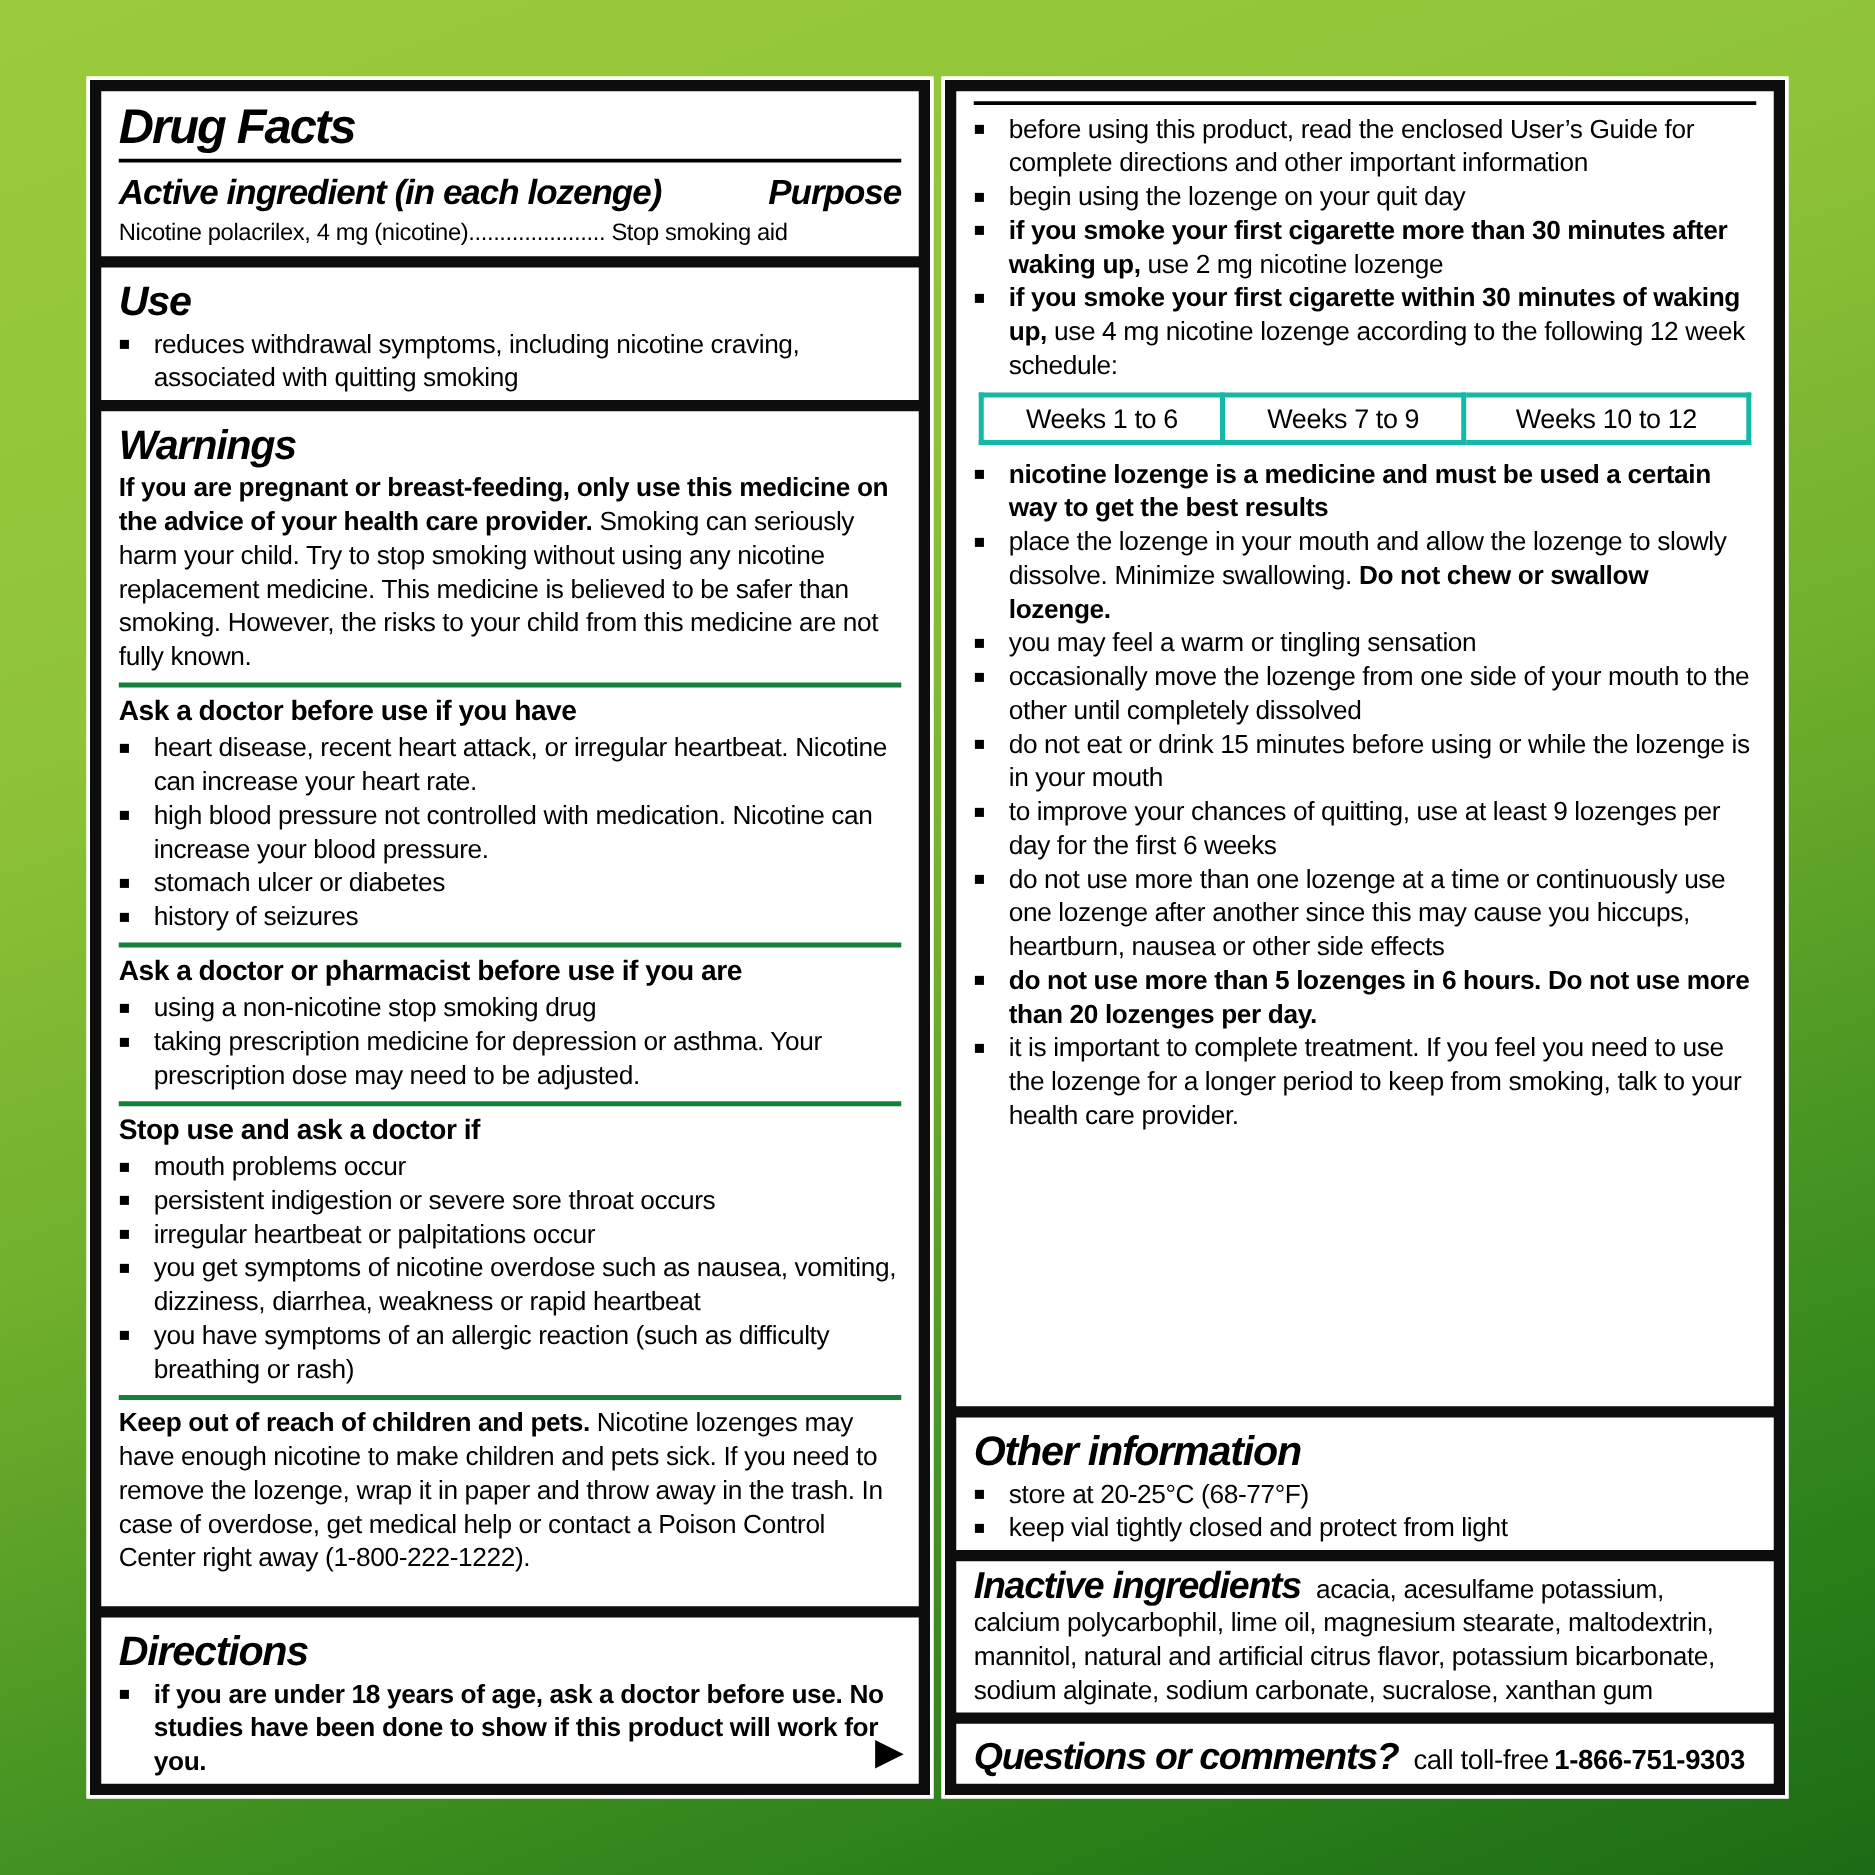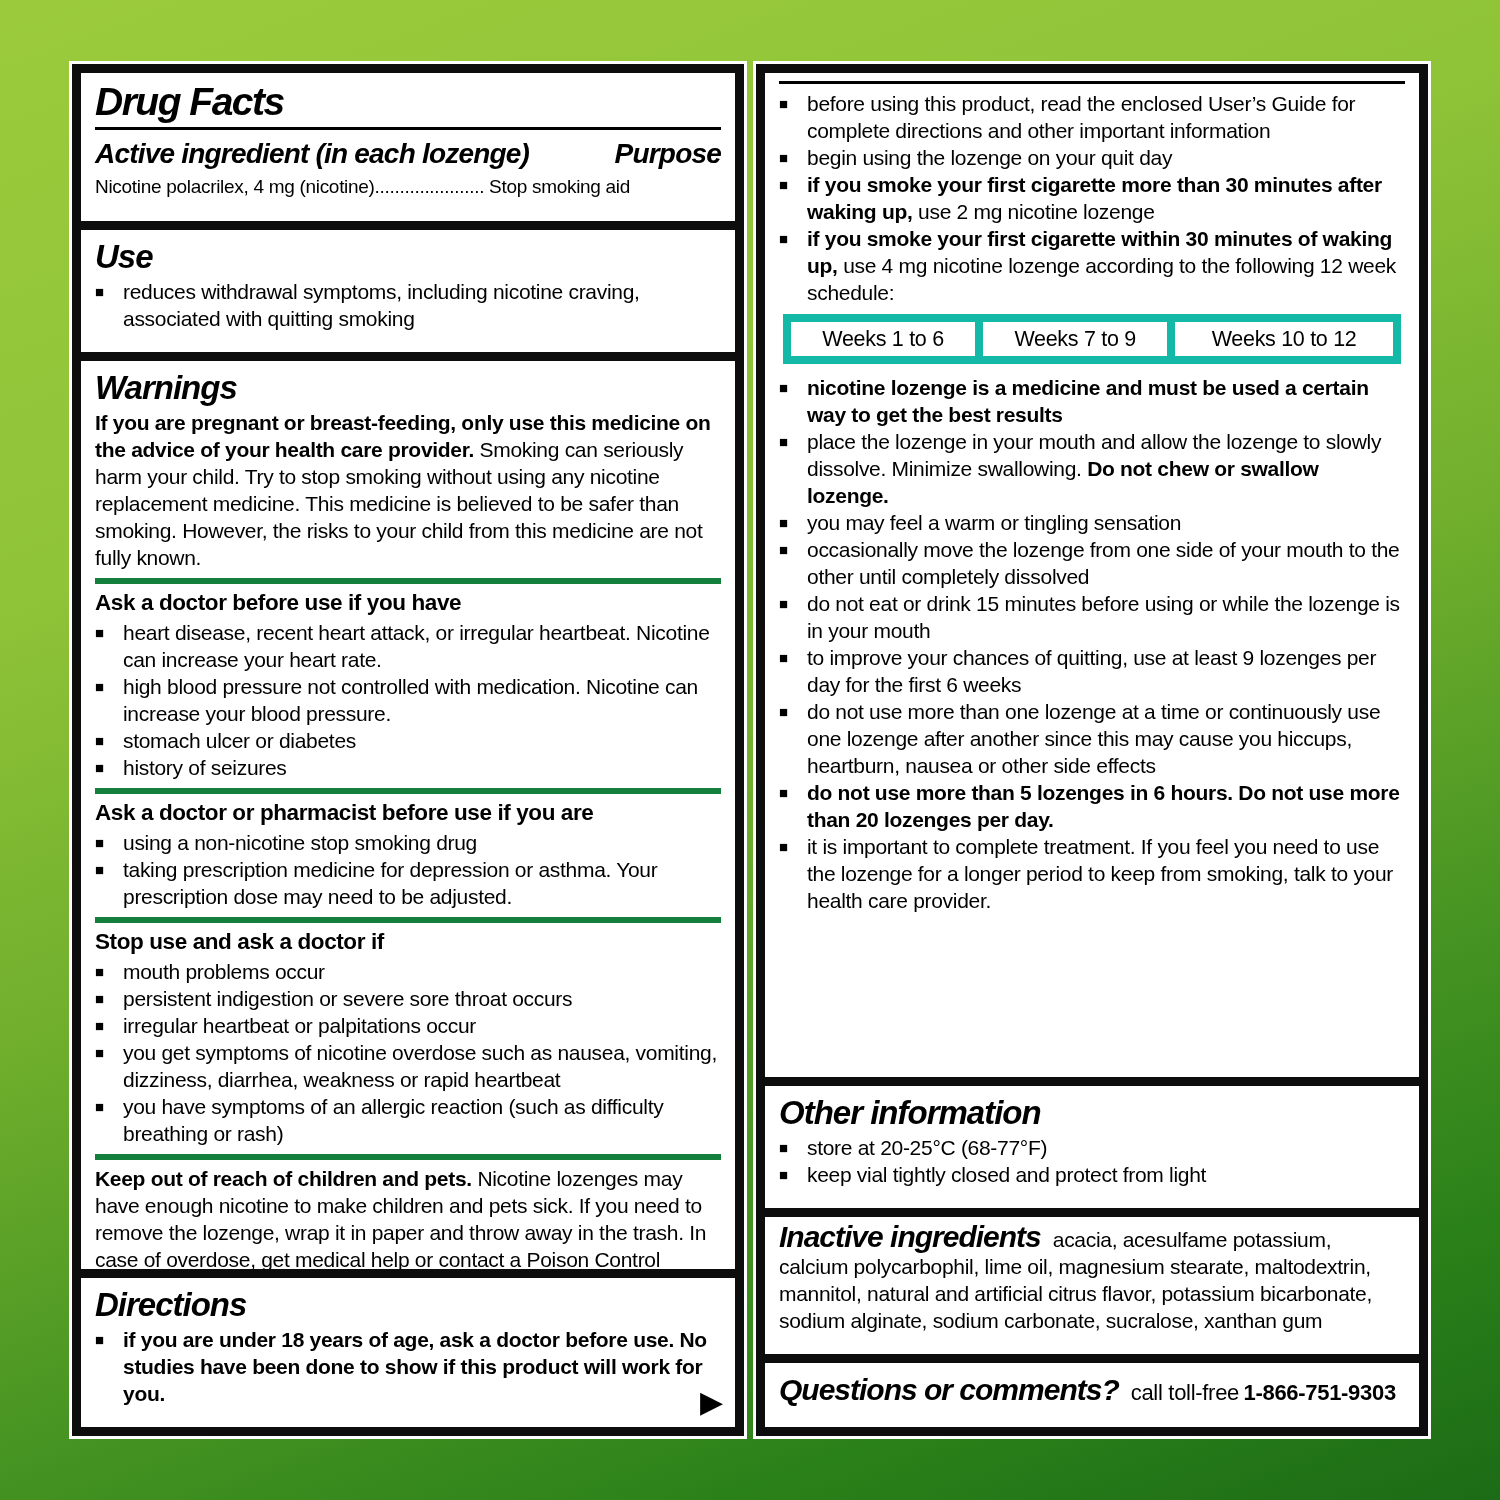--- a/index.html
+++ b/index.html
@@ -18,21 +18,21 @@
   .col {
     flex:1;
     background:#0d0d0d;
     box-shadow: 0 0 0 3px #ffffff;
     padding:9px;
     display:flex; flex-direction:column; gap:9px;
     box-sizing:border-box;
   }
   .bx {
     background:#fff;
-    padding:6px 14px 20px;
+    padding:6px 14px 4px;
     overflow:hidden;
     box-sizing:border-box;
   }
   .grow { flex:1; }
   .h1 {
     font-style:italic; font-weight:bold;
     font-size:39px; letter-spacing:-1.5px;
     line-height:46px;
     white-space:nowrap;
   }
@@ -55,30 +55,30 @@
     line-height:36px; margin-top:6px;
   }
   .t {
     font-size:21px; line-height:27px; letter-spacing:-0.3px;
     margin:0;
   }
   .dots { font-size:19px; line-height:29px; letter-spacing:-0.3px; }
   .li { display:flex; align-items:flex-start; }
   .li .sq { flex:0 0 28px; font-size:15px; line-height:27px; }
   .li .bt { flex:1; font-size:21px; line-height:27px; letter-spacing:-0.3px; }
-  .ws { border-top:6px solid #15803d; margin-top:7px; padding-top:5px; }
+  .ws { border-top:4px solid #15803d; margin-top:7px; padding-top:5px; }
   .sh { font-weight:bold; font-size:22.5px; line-height:28px; letter-spacing:-0.4px; margin-bottom:2px; }
   .sched {
     width:calc(100% - 8px);
     margin:8px 0 10px 4px;
     border-collapse:collapse;
     font-size:21.5px; letter-spacing:-0.3px;
   }
   .sched th, .sched td {
-    border:8px solid #14b8a6;
+    border:4px solid #14b8a6;
     font-weight:normal;
     text-align:center;
     padding:4px 2px;
     line-height:26px;
   }
   .rel { position:relative; }
   .arrow { position:absolute; right:12px; bottom:10px; font-size:30px; line-height:30px; }
   .qline { margin-top:4px; }
   .qline .calltxt { font-size:22px; letter-spacing:-0.3px; }
   .qline .phone { font-size:22px; font-weight:bold; letter-spacing:-0.3px; }

